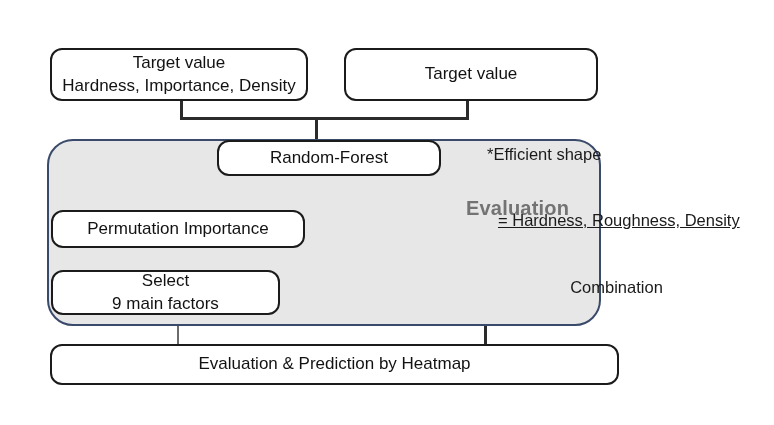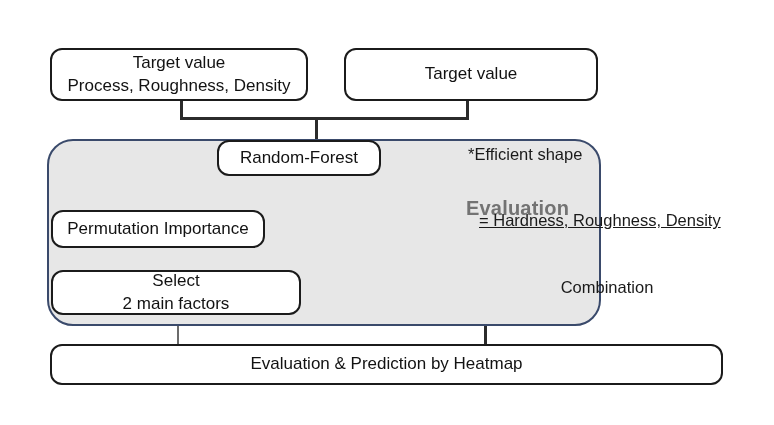--- a/index.html
+++ b/index.html
@@ -62,37 +62,37 @@
     justify-content: center;
     text-align: center;
     color: #121212;
     line-height: 1.3;
   }
   .box-1line { font-size: 17px; }
   .box-2line { font-size: 17px; margin-top: 8px; }
 
   #box-target-hardness { left: 50px;  top: 40px;  width: 258px; height: 53px; }
   #box-target-shape    { left: 344px; top: 40px;  width: 254px; height: 53px; }
-  #box-random-forest   { left: 217px; top: 140px; width: 164px; height: 36px; font-size: 17px; }
-  #box-permutation     { left: 51px;  top: 210px; width: 214px; height: 38px; }
-  #box-select          { left: 51px;  top: 262px; width: 250px; height: 45px; }
-  #box-heatmap         { left: 50px;  top: 344px; width: 673px; height: 41px; }
+  #box-random-forest   { left: 217px; top: 140px; width: 224px; height: 36px; font-size: 17px; }
+  #box-permutation     { left: 51px;  top: 210px; width: 254px; height: 38px; }
+  #box-select          { left: 51px;  top: 262px; width: 229px; height: 45px; }
+  #box-heatmap         { left: 50px;  top: 344px; width: 569px; height: 41px; }
 
   
   .annotation {
     position: absolute;
     left: 468px;
     top: 98px;
     width: 300px;
     font-size: 16.5px;
     color: #1a1a1a;
     line-height: 1.35;
     white-space: pre;
   }
-  .annotation .an-line { display: block; }
+  .annotation .an-line { display: block; margin-left: 19px; }
   .an-line-2 { padding-left: 11px; text-decoration: underline; }
   .an-line-3 { text-align: center; padding-right: 22px; }
 </style>
 </head>
 <body>
 
 <div id="canvas">
 
   <div class="line line-v" style="left:180px; top:92px; height:28px;"></div>
   <div class="line line-v" style="left:466px; top:92px; height:28px;"></div>
@@ -109,42 +109,42 @@
   <div class="line line-thin-v" style="left:177px; top:305px; height:41px;"></div>
 
   <div class="eval-panel"></div>
   <div class="eval-label">
     <div>Evaluation</div>
   </div>
 
   <div class="box box-2line" id="box-target-hardness">
     <div>
       <div>Target value</div>
-      <div>Process, Roughness, Density</div>
+      <div>Hardness, Importance, Density</div>
     </div>
   </div>
 
   <div class="box box-2line" id="box-target-shape">
     <div>
       <div>Target value</div>
     </div>
   </div>
 
   <div class="box box-1line" id="box-random-forest">
     <div>Random-Forest</div>
   </div>
 
   <div class="box box-1line" id="box-permutation">
     <div>Permutation Importance</div>
   </div>
 
   <div class="box box-2line" id="box-select">
     <div>
       <div>Select</div>
-      <div>2 main factors</div>
+      <div>9 main factors</div>
     </div>
   </div>
 
   <div class="box box-1line" id="box-heatmap">
     <div>Evaluation &amp; Prediction by Heatmap</div>
   </div>
 
   <div class="annotation">
     <span class="an-line an-line-1">*Efficient shape</span>
     <span class="an-line an-line-2">= Hardness, Roughness, Density</span>

